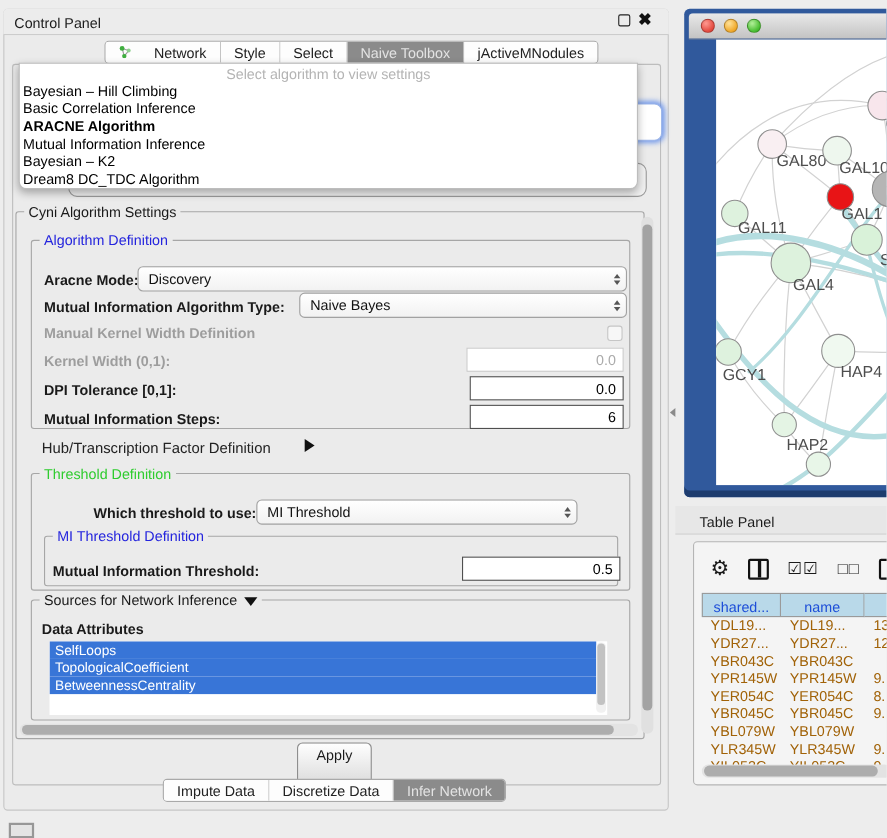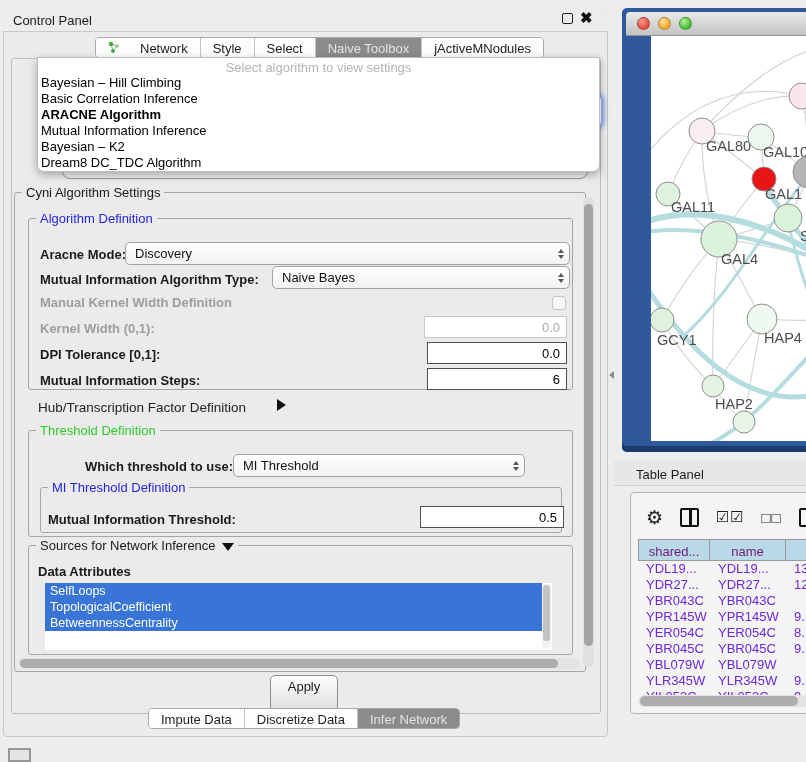--- a/index.html
+++ b/index.html
@@ -31,21 +31,21 @@
 
   
   #frag-combo { left:552px; top:94px; width:50px; height:34px; background:#fff;
     border:1px solid #9ab4e8; border-radius:7px; box-shadow:0 0 5px 2px rgba(80,130,235,.75); z-index:4; }
   #frag-combo2 { left:62px; top:148px; width:526px; height:31px; background:#f0f0f0;
     border:1px solid #9a9a9a; border-radius:8px; z-index:4; color:#a9a9a9; font-size:13px;
     padding:7px 0 0 12px; overflow:hidden; }
 
   
   #algo-popup { left:17px; top:57px; width:563px; height:115px; background:#fff;
-    border:1px solid #bdbdbd; border-radius:0 0 7px 7px; box-shadow:0 3px 8px rgba(0,0,0,.30); z-index:10;margin-left:20px; }
+    border:1px solid #bdbdbd; border-radius:0 0 7px 7px; box-shadow:0 3px 8px rgba(0,0,0,.30); z-index:10; }
   #algo-placeholder { text-align:center; color:#b4b4b4; font-size:13px; padding-top:2px; height:17px; }
   .algo-item { font-size:13px; color:#000; height:16px; line-height:16px; padding-left:3px; white-space:nowrap; }
   .algo-item.bold { font-weight:bold; }
 
   
   .group { position:absolute; border:1px solid #a6a6a6; border-radius:3px; }
   .legend { position:absolute; top:-8px; left:7px; background:#ebebeb; padding:0 4px;
     font-size:13px; white-space:nowrap; }
   .legend.blue { color:#2424dd; }
   .legend.green { color:#2ecc2e; }
@@ -117,24 +117,24 @@
   #tp-toolbar { position:absolute; left:0; top:6px; width:182px; height:36px; display:flex; align-items:center; gap:17px; padding-left:15px; }
   #gear-icon { font-size:19px; color:#1a1a1a; line-height:19px; }
   #columns-icon { width:21px; height:19px; border:2.5px solid #111; border-radius:2px; position:relative; }
   #columns-icon:before { content:""; position:absolute; left:7px; top:0; width:2.5px; height:100%; background:#111; }
   .chk-icons { font-size:15px; color:#1a1a1a; letter-spacing:1px; }
   #doc-icon { width:16px; height:19px; border:2.5px solid #111; border-radius:2px 5px 2px 2px; }
 
   #net-table { position:absolute; left:7px; top:46px; width:175px; }
   .thead { display:flex; height:22px; }
   .th { background:#b9d9e9; border-top:1px solid #9a9a9a; border-bottom:1px solid #9a9a9a;
-    border-right:1px solid #9a9a9a; font-size:13px; color:#701a75; text-align:center; padding-top:4px; }
+    border-right:1px solid #9a9a9a; font-size:13px; color:#1d4ed8; text-align:center; padding-top:4px; }
   .th:first-child { border-left:1px solid #9a9a9a; }
   .trow { display:flex; height:16px; }
-  .td { font-size:13px; color:#6d28d9; padding-left:8px; white-space:nowrap; overflow:hidden; }
+  .td { font-size:13px; color:#a16207; padding-left:8px; white-space:nowrap; overflow:hidden; }
   .c1 { width:72px; } .c2 { width:76px; } .c3 { width:27px; }
 </style>
 </head>
 <body>
 
 <div id="stage">
 
   <div id="control-panel" class="abs"></div>
   <div id="cp-titlebar" class="abs"></div>
   <div id="cp-title" class="abs">Control Panel</div>

